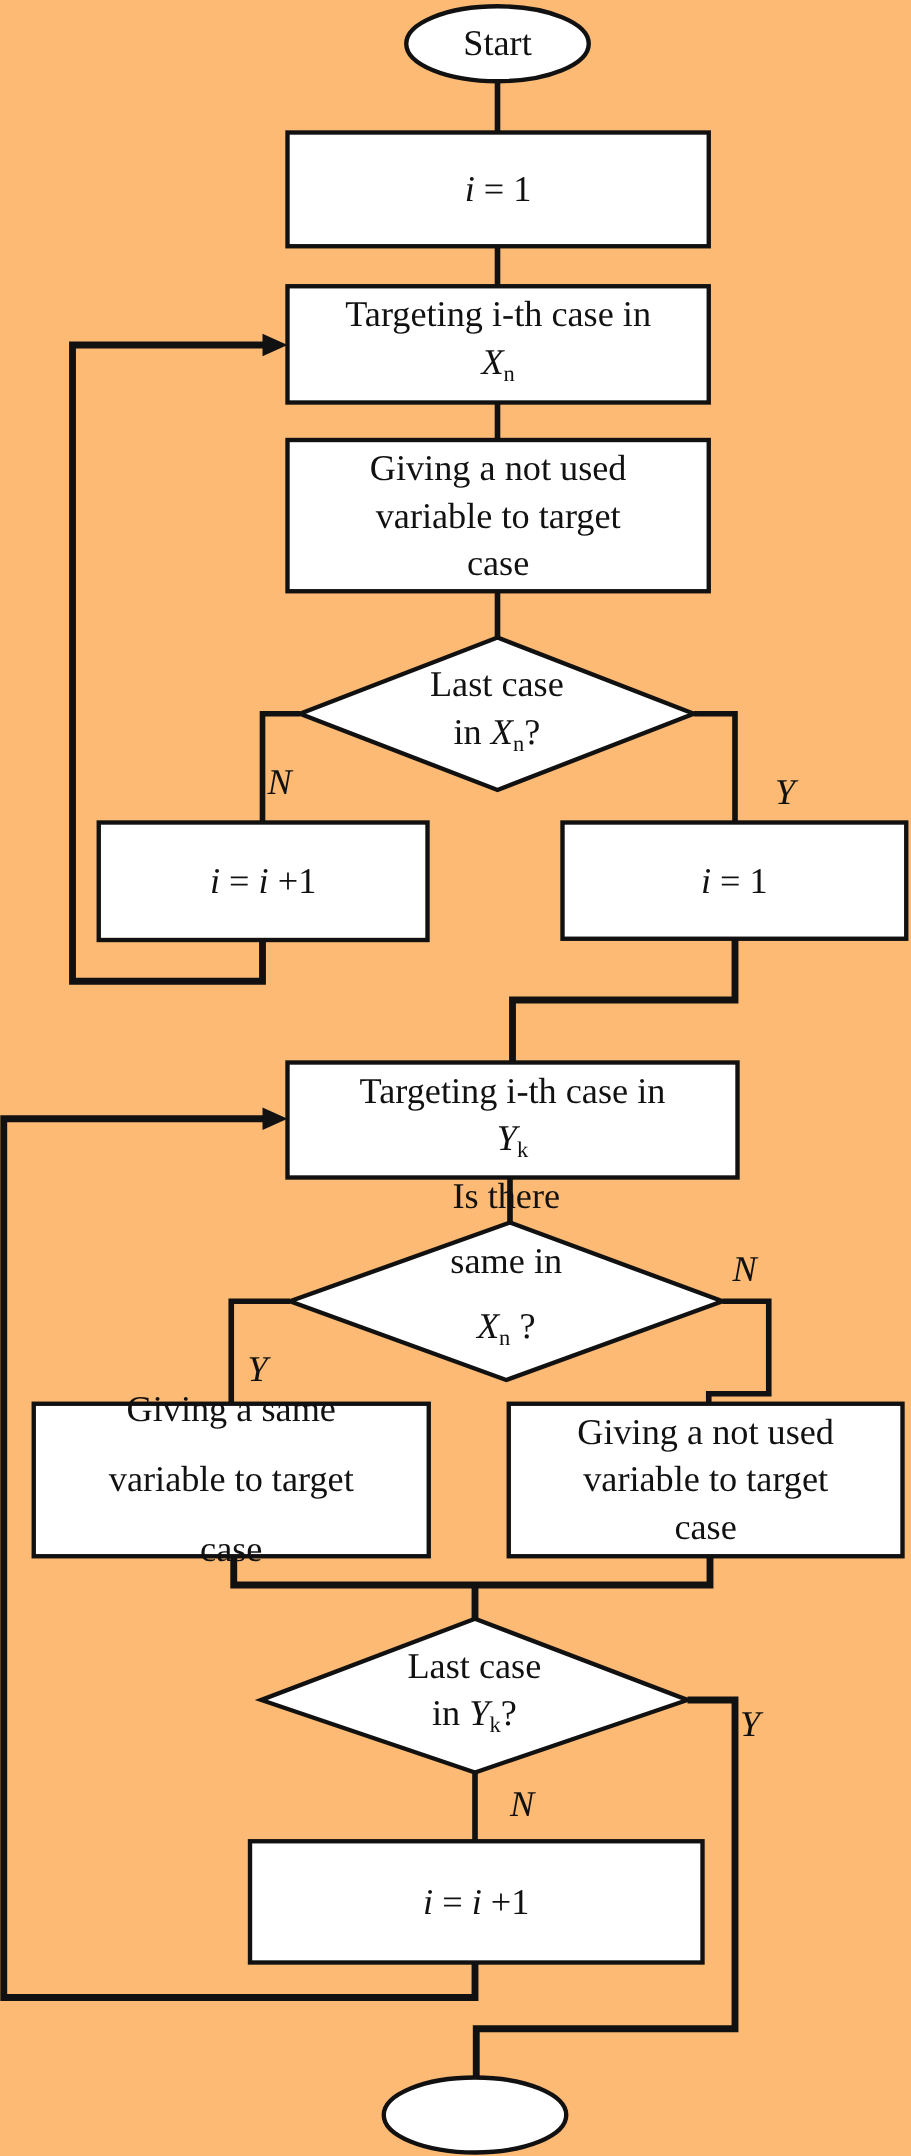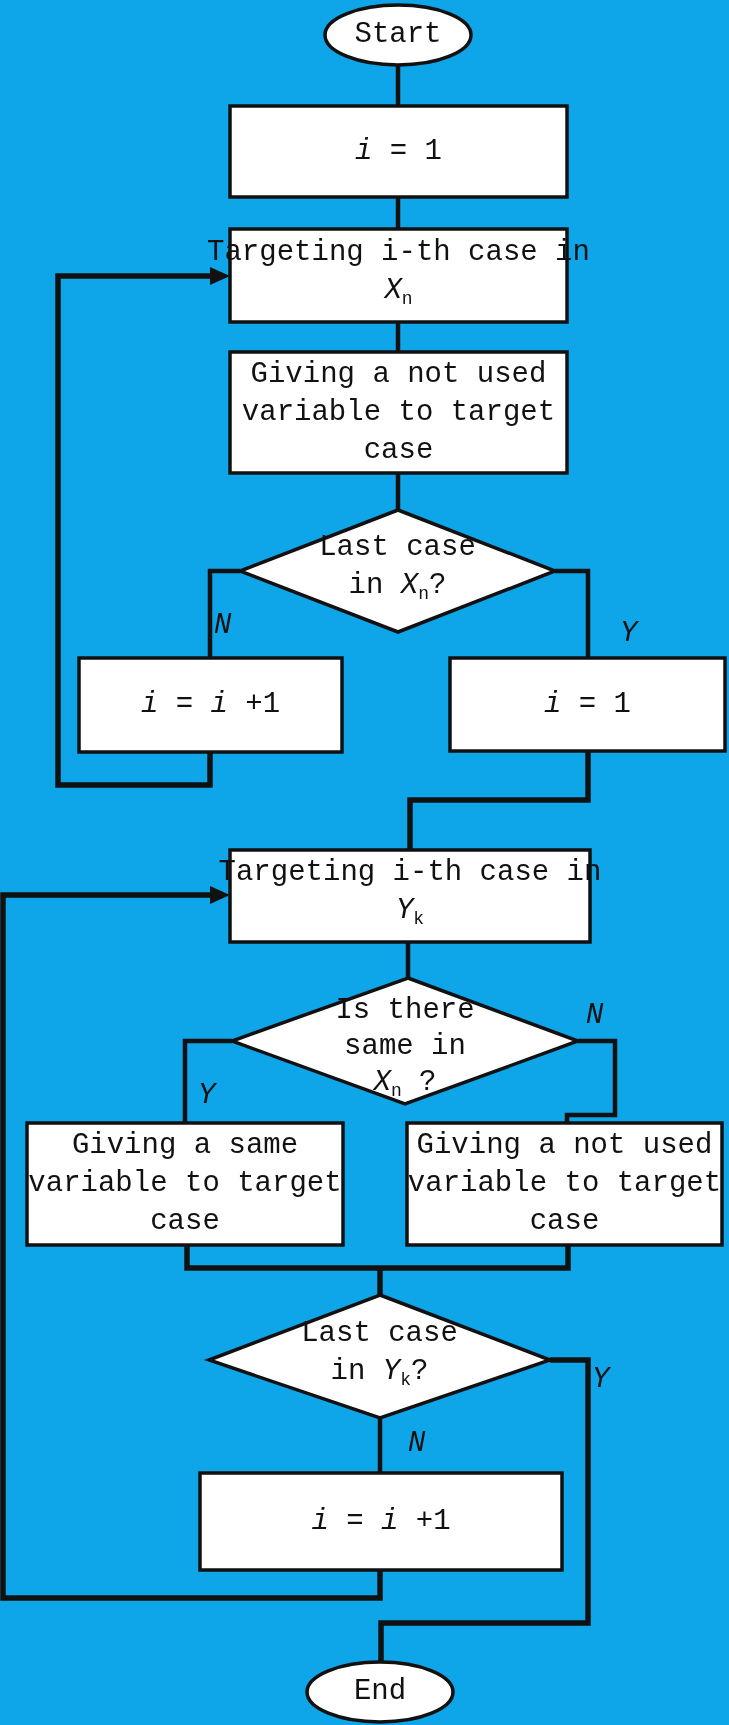--- a/index.html
+++ b/index.html
@@ -1,21 +1,21 @@
 <!DOCTYPE html>
 <html><head>
 <meta charset="utf-8">
 <style>
   html, body { margin: 0; padding: 0; background: #ffffff; }
   .stage {
     position: relative;
     width: 729px;
     height: 1725px;
-    background: #0ea5e9;
-    font-family: Liberation Mono, monospace;
+    background: #fdba74;
+    font-family: Liberation Serif, serif;
     color: #111111;
     overflow: hidden;
   }
   .stage svg { position: absolute; left: 0; top: 0; }
   .connector { fill: none; stroke: #111111; stroke-width: 4.5; }
   .connector.thick { stroke-width: 5.5; }
   .shape { fill: #ffffff; stroke: #111111; stroke-width: 3.5; }
   .arrowhead { fill: #111111; stroke: none; }
 
   .node-text {
@@ -118,34 +118,34 @@
 
   <div class="node-text" style="left:450px; top:658px; width:275px; height:93px;">
     <span><span class="it">i</span><span> = 1</span></span>
   </div>
 
   <div class="node-text" style="left:230px; top:850px; width:360px; height:92px;">
     <span>Targeting i-th case in</span>
     <span><span class="it">Y</span><span class="sub">k</span></span>
   </div>
 
-  <div class="node-text tight" style="left:232px; top:988px; width:346px; height:126px;">
+  <div class="node-text tight" style="left:232px; top:950px; width:346px; height:126px;gap:16px;">
     <span>Is there</span>
     <span>same in</span>
     <span><span class="it">X</span><span class="sub">n</span><span> ?</span></span>
   </div>
 
   <div class="branch-label" style="left:198px; top:1080px;">
     <span>Y</span>
   </div>
   <div class="branch-label" style="left:586px; top:1000px;">
     <span>N</span>
   </div>
 
-  <div class="node-text" style="left:27px; top:1123px; width:316px; height:122px;">
+  <div class="node-text" style="left:27px; top:1123px; width:316px; height:122px;gap:18px;">
     <span>Giving a same</span>
     <span>variable to target</span>
     <span>case</span>
   </div>
 
   <div class="node-text" style="left:407px; top:1123px; width:315px; height:122px;">
     <span>Giving a not used</span>
     <span>variable to target</span>
     <span>case</span>
   </div>
@@ -159,17 +159,14 @@
     <span>Y</span>
   </div>
   <div class="branch-label" style="left:408px; top:1428px;">
     <span>N</span>
   </div>
 
   <div class="node-text" style="left:200px; top:1473px; width:362px; height:97px;">
     <span><span class="it">i</span><span> = </span><span class="it">i</span><span> +1</span></span>
   </div>
 
-  <div class="node-text" style="left:307px; top:1662px; width:146px; height:60px;">
-    <span>End</span>
-  </div>
 
 </div>
 
 </body></html>

